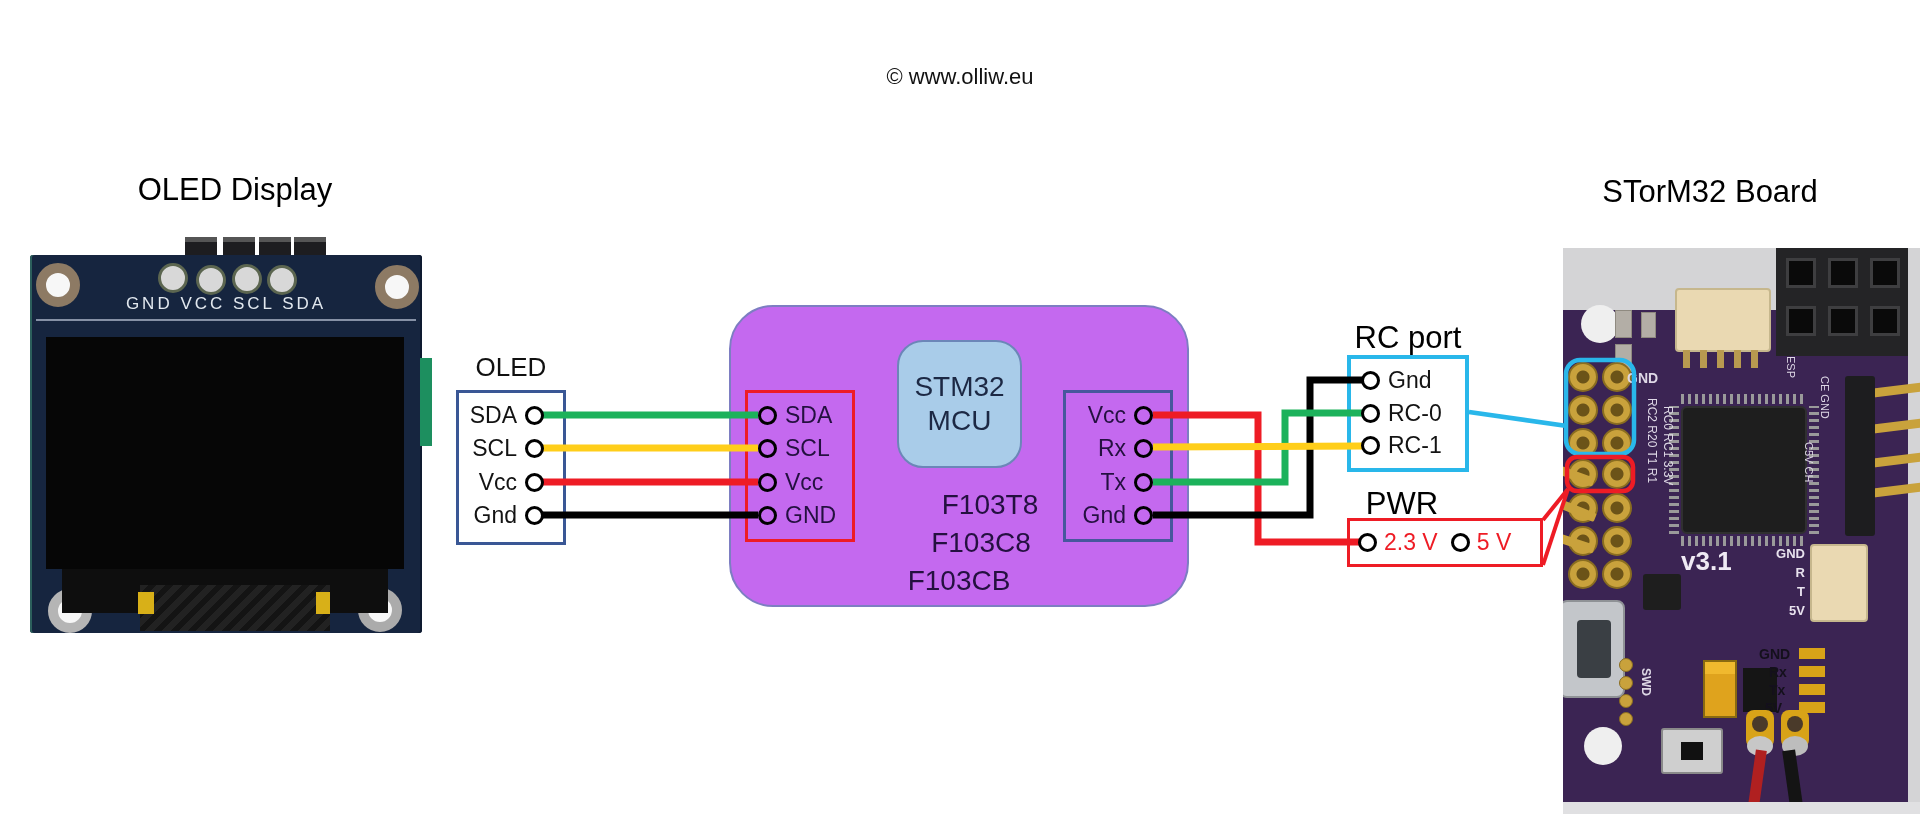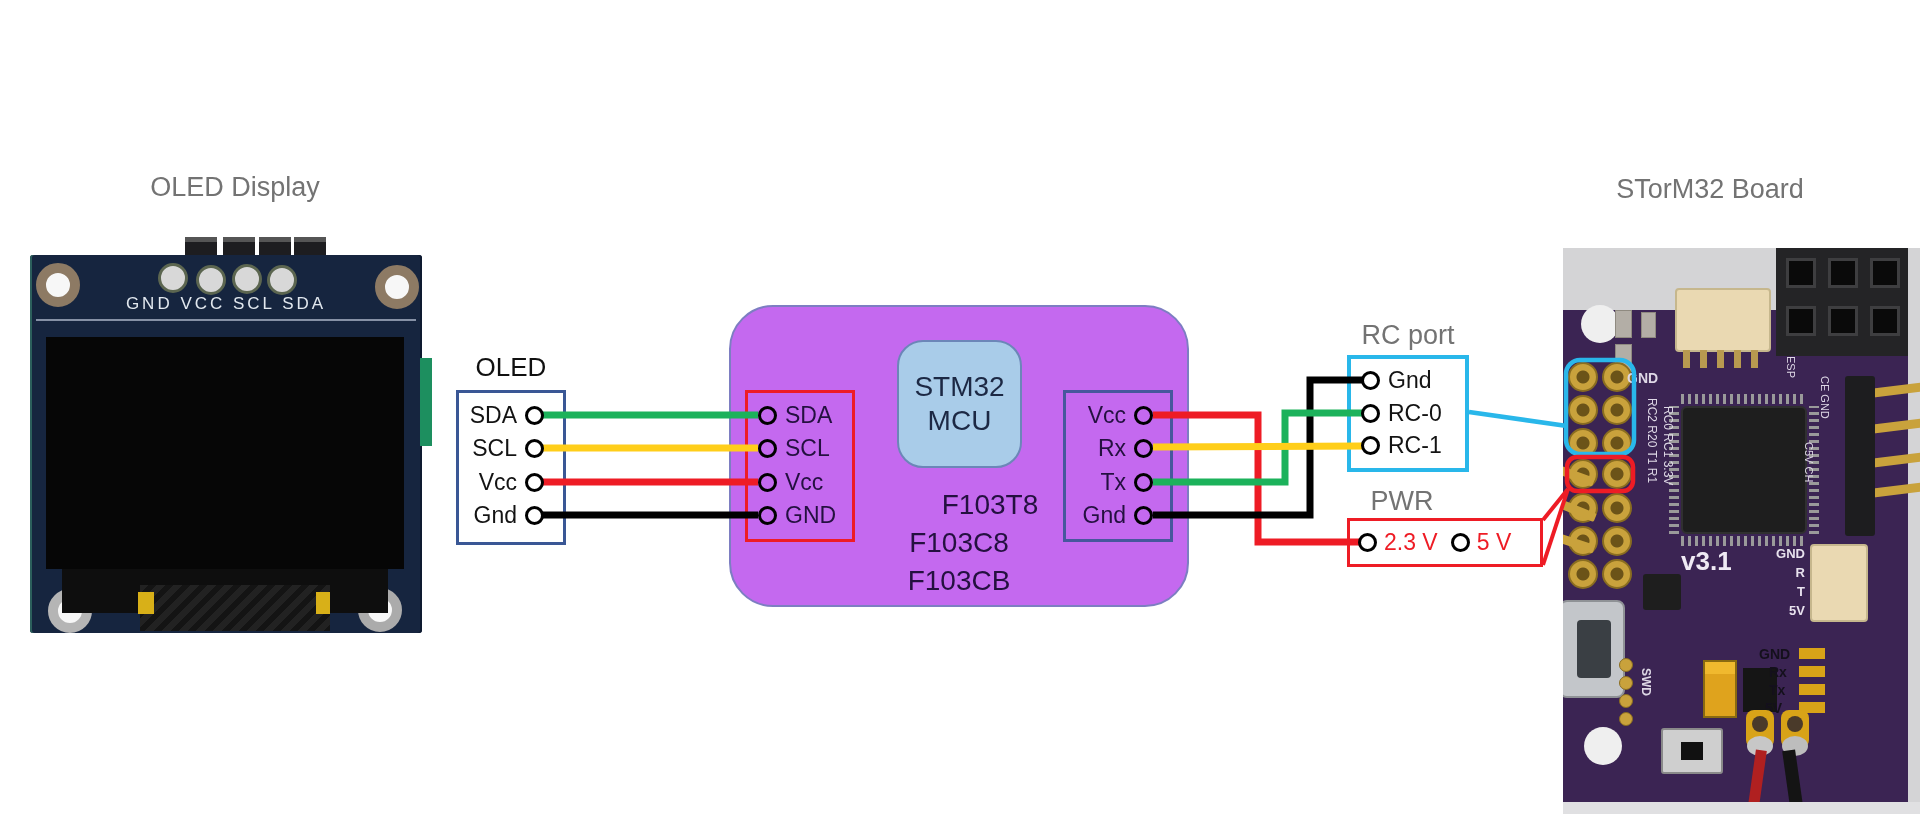--- a/index.html
+++ b/index.html
@@ -2,21 +2,21 @@
 <html><head>
 <meta charset="utf-8">
 <style>
   html,body{margin:0;padding:0;background:#ffffff;}
   .stage{position:relative;width:1920px;height:814px;background:#fff;overflow:hidden;
          font-family:"Liberation Sans",sans-serif;color:#131313;}
   .abs{position:absolute;}
   .ctr{text-align:center;}
   .title{left:0;top:12px;width:1920px;font-size:35px;font-weight:700;color:#0d0d0d;}
   .subtitle{left:0;top:64px;width:1920px;font-size:22px;color:#111;}
-  .seclabel{font-size:27px;color:#737373;}
+  .seclabel{font-size:31px;color:#000000;}
   .grplabel{font-size:26px;color:#101010;}
   
   .pinbox{border:3px solid #3a5795;box-sizing:border-box;background:transparent;z-index:2;}
   .pinbox.red{border-color:#ee1c25;border-width:3px;}
   .pinbox.indigo{border-color:#47579d;}
   .pinbox.cyan{border-color:#29b7ea;border-width:4px;}
   .pinrow{display:flex;align-items:center;height:26px;z-index:4;}
   .pinrow.r{justify-content:flex-end;gap:8px;}
   .pinrow.l{justify-content:flex-start;gap:8px;}
   .plabel{font-size:23px;line-height:26px;color:#131313;white-space:nowrap;}
@@ -76,20 +76,21 @@
   .goldbar{height:9px;background:#c9a23c;border-radius:2px;}
   .padlabel{font-size:14px;font-weight:700;color:#14101c;}
   .ypad{width:26px;height:11px;background:#d8a318;}
   .conncol{font-size:13px;color:#e8e2ee;font-weight:700;line-height:19px;text-align:right;}
 </style>
 </head>
 <body>
 
 <div class="stage">
 
+  <div class="abs subtitle ctr">© www.olliw.eu</div>
   <div class="abs seclabel ctr" style="left:80px;top:172px;width:310px;">OLED Display</div>
   <div class="abs seclabel ctr" style="left:1555px;top:174px;width:310px;">STorM32 Board</div>
 
   <div class="abs oledphoto">
     <div class="abs tab" style="left:157px;"></div>
     <div class="abs tab" style="left:195px;"></div>
     <div class="abs tab" style="left:231px;"></div>
     <div class="abs tab" style="left:266px;"></div>
     <div class="abs pcb"></div>
     <div class="abs solder" style="left:130px;top:31px;"></div>
@@ -211,21 +212,21 @@
     <div class="abs" style="left:224px;top:502px;width:13px;height:70px;background:#141414;transform:rotate(-8deg);"></div>
     <div class="abs" style="left:0;top:554px;width:357px;height:12px;background:#e0e0e2;"></div>
   </div>
 
   <div class="abs module"></div>
   <div class="abs mcu">
     <div>STM32</div>
     <div>MCU</div>
   </div>
   <div class="abs f103" style="top:489px;padding-left:31px;">F103T8</div>
-  <div class="abs f103" style="top:527px;">F103C8</div>
+  <div class="abs f103" style="top:527px;margin-left:22px;">F103C8</div>
   <div class="abs f103" style="top:565px;">F103CB</div>
 
   <div class="abs grplabel ctr" style="left:456px;top:352px;width:110px;">OLED</div>
   <div class="abs grplabel ctr modtext" style="left:745px;top:349px;width:110px;">I2C1/2</div>
   <div class="abs grplabel ctr modtext" style="left:1063px;top:352px;width:110px;">UART1</div>
   <div class="abs seclabel ctr" style="left:1347px;top:320px;width:122px;">RC port</div>
   <div class="abs seclabel ctr" style="left:1347px;top:486px;width:110px;">PWR</div>
 
   <div class="abs pinbox" style="left:456px;top:390px;width:110px;height:155px;"></div>
   <div class="abs pinbox red" style="left:745px;top:390px;width:110px;height:152px;"></div>

